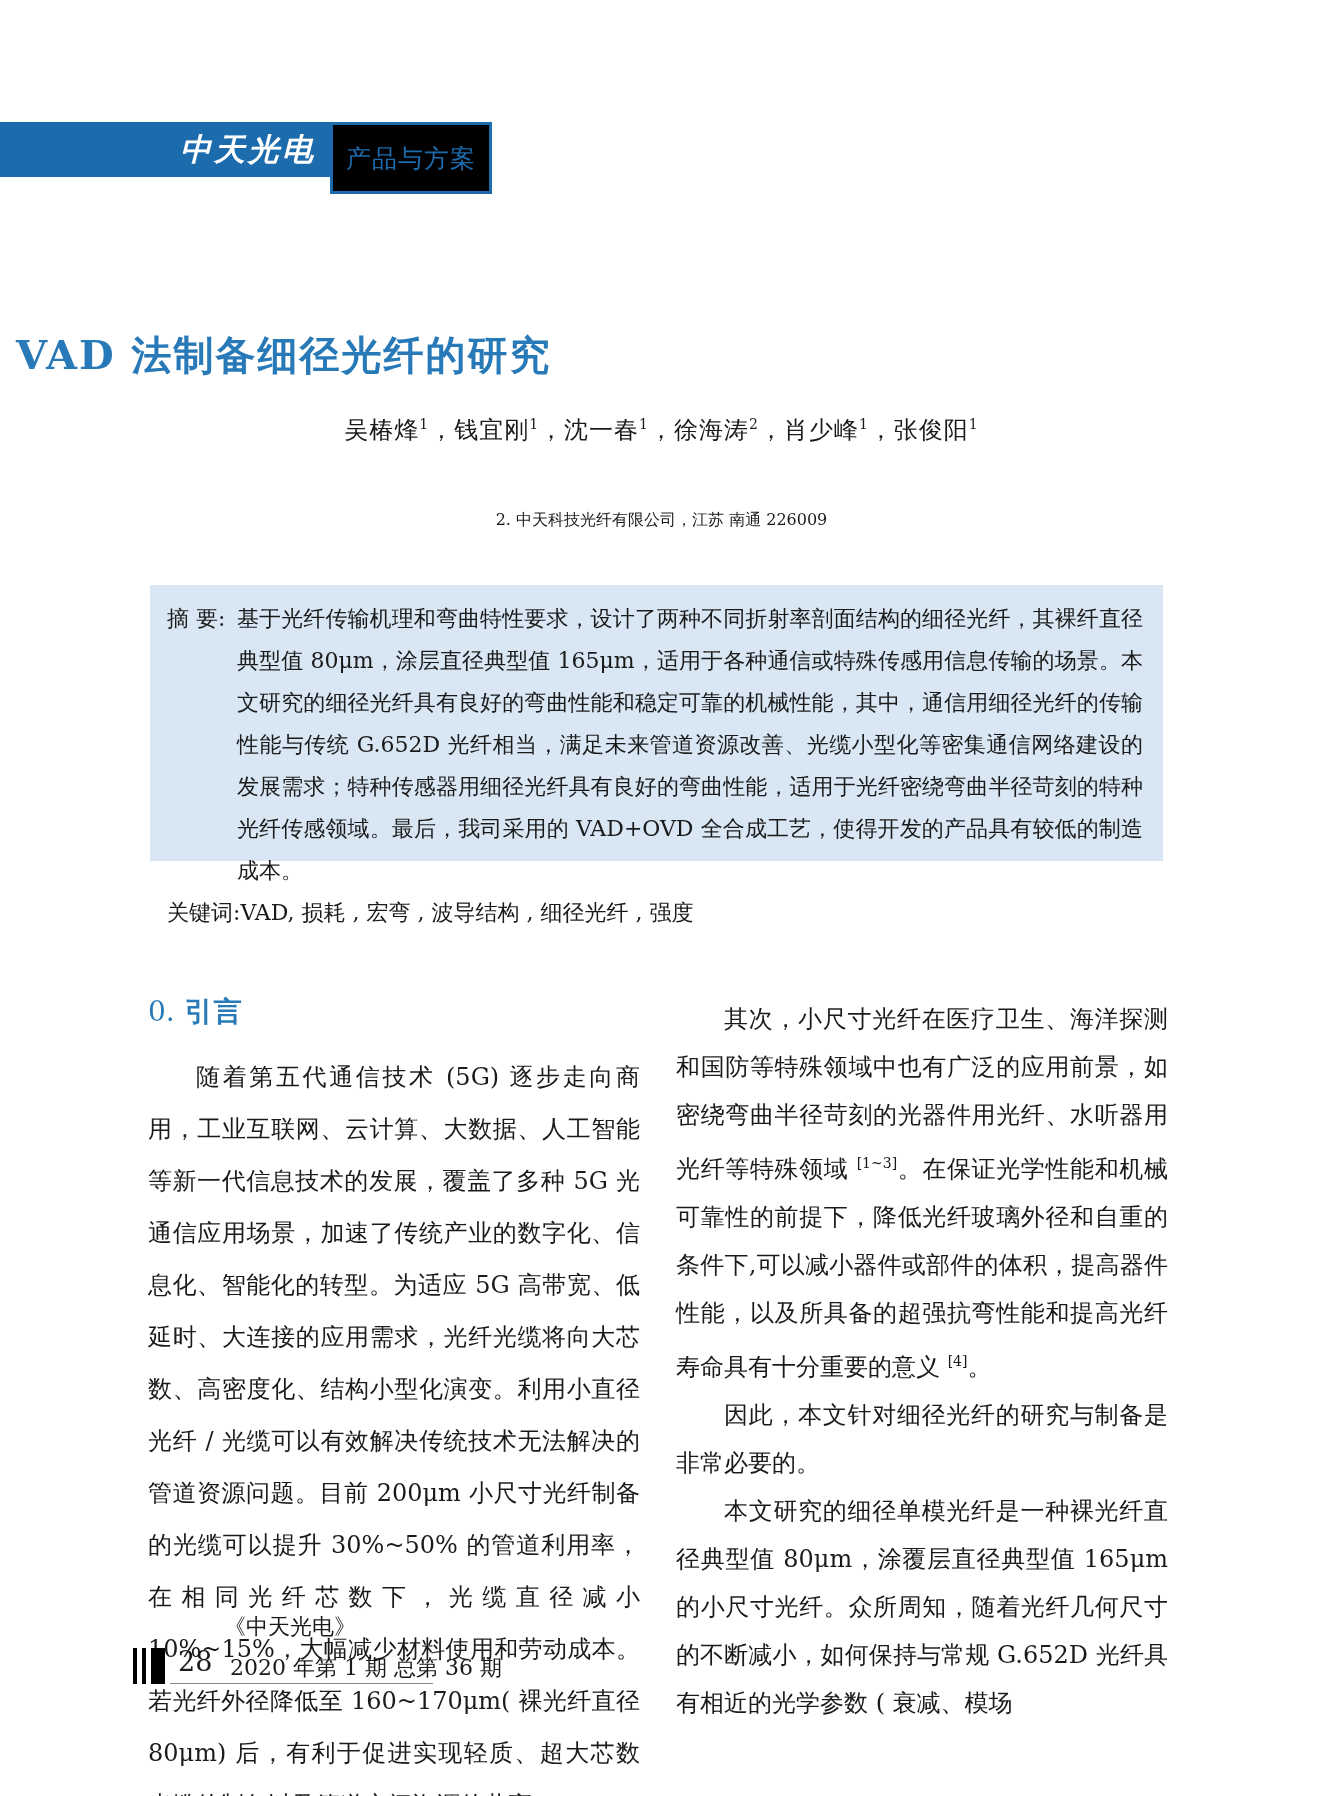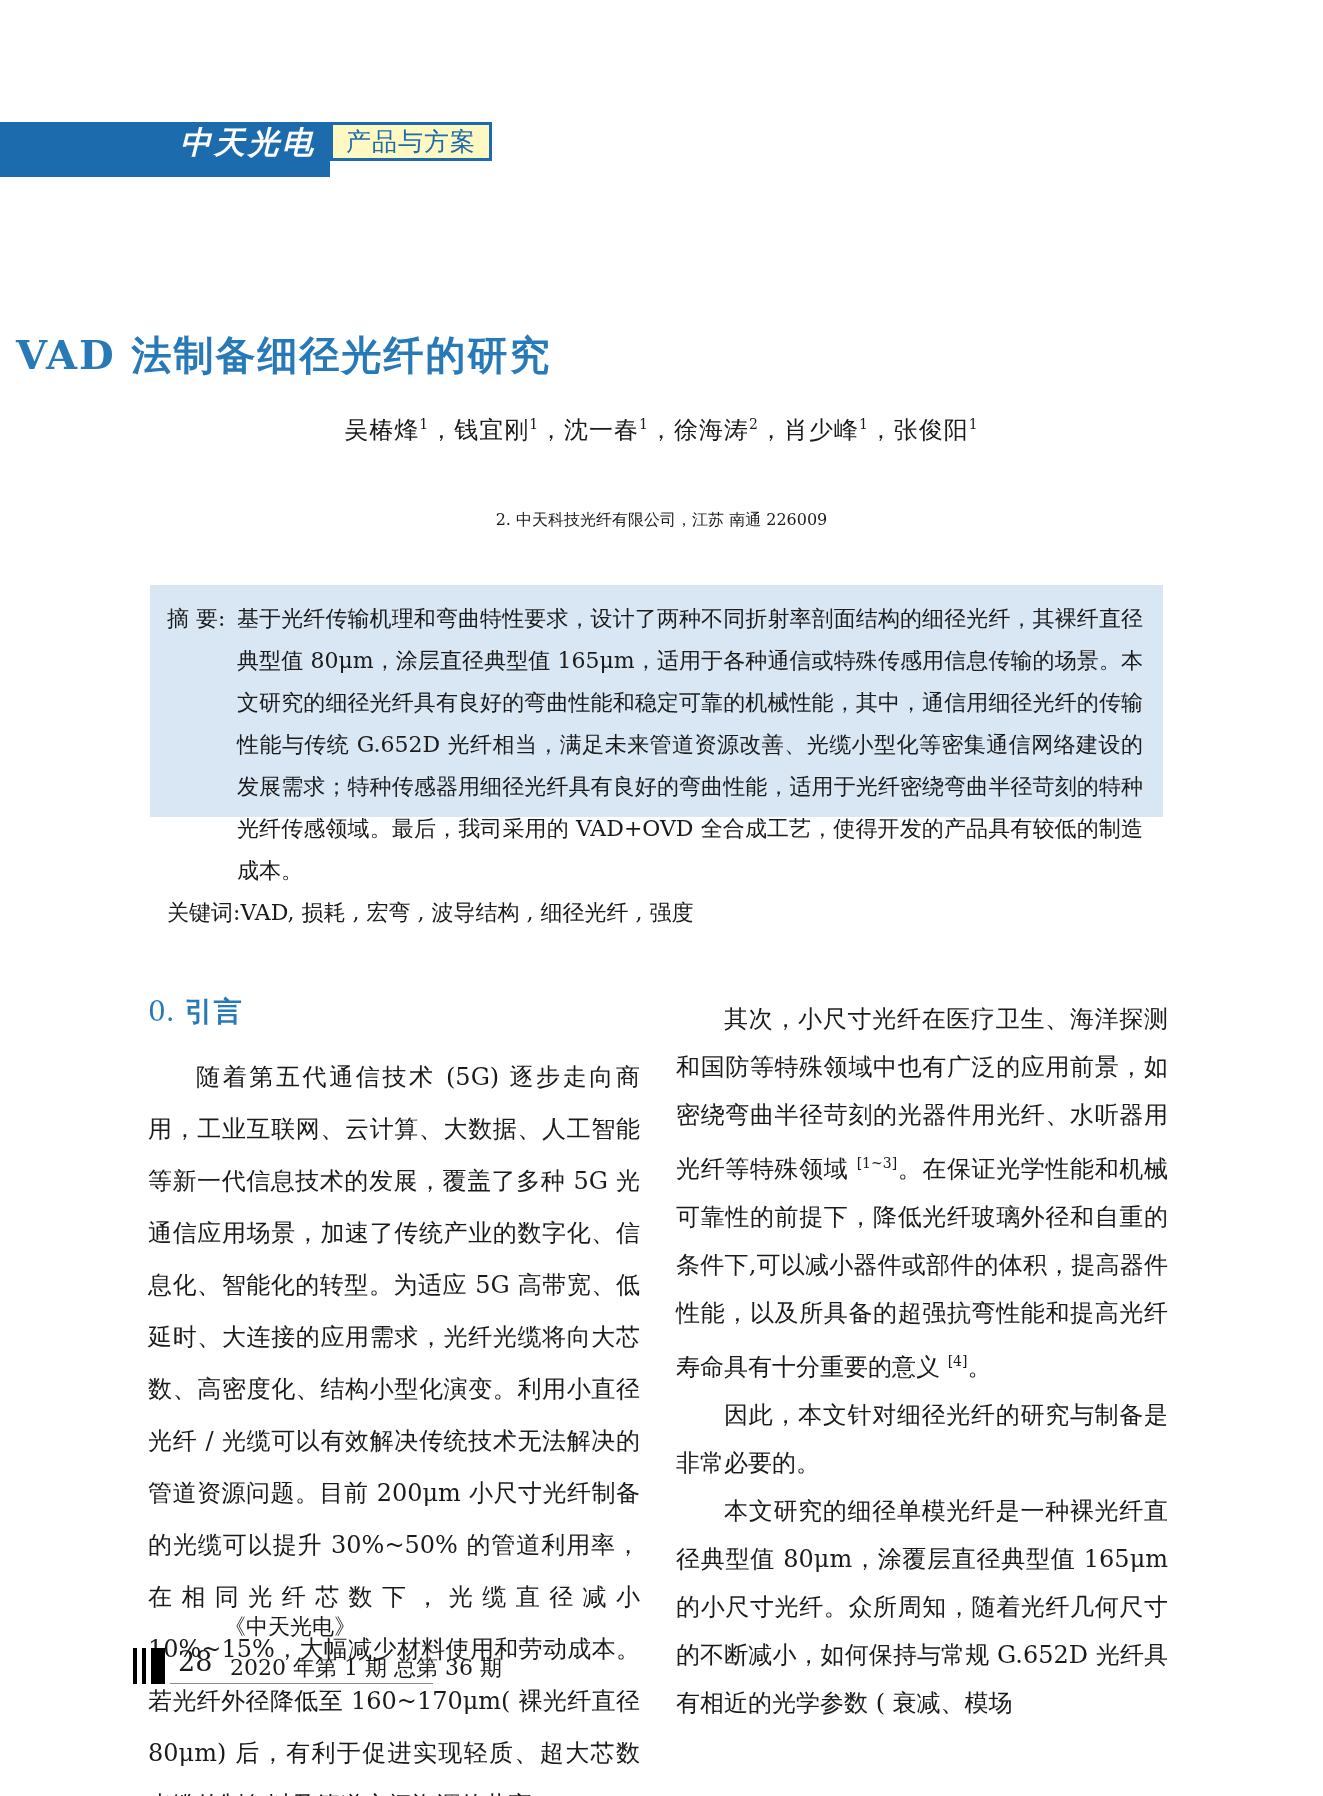--- a/index.html
+++ b/index.html
@@ -10,51 +10,51 @@
     background:#ffffff;
     overflow:hidden;
     font-family:"DejaVu Serif","Liberation Serif",serif;
     color:#1a1a1a;
   }
   
   .header-band{
     position:absolute; top:122px; left:0;
     width:330px; height:55px;
     background:#1c6bad;
-    display:flex; justify-content:flex-end;
+    display:flex; align-items:center; justify-content:flex-end;
     padding-right:14px; box-sizing:border-box;
   }
   .logo-text{
     color:#ffffff; font-size:31px; font-weight:bold; font-style:italic;
     letter-spacing:3px; white-space:nowrap;
   }
   .section-tab{
     position:absolute; top:122px; left:330px;
-    width:162px; height:39px;
-    background:#fef9c3; border:3px solid #1c6bad; box-sizing:border-box;
+    width:162px; height:72px;
+    background:#000000; border:3px solid #1c6bad; box-sizing:border-box;
     display:flex; align-items:center; justify-content:center;
   }
   .tab-label{ color:#1c6bad; font-size:25px; letter-spacing:1px; white-space:nowrap;}
   
   .article-title{
     position:absolute; top:328px; left:16px; width:100%;
     color:#2779b7; font-size:40px; font-weight:bold;
     letter-spacing:2px;
   }
   .authors-line{
     position:absolute; top:414px; left:0; width:100%;
     text-align:center; font-size:24px; letter-spacing:1px;
   }
   .authors-line sup{ font-size:14px; }
   .affil-1{ position:absolute; top:463px; left:0; width:100%; text-align:center; font-size:24px;}
   .affil-2{ position:absolute; top:510px; left:0; width:100%; text-align:center; font-size:16px;}
   
   .abstract-panel{
     position:absolute; top:585px; left:150px;
-    width:1013px; height:232px;
+    width:1013px; height:276px;
     background:#d9e7f4;
     box-sizing:border-box;
     padding:13px 20px 0 17px;
     font-size:22px; line-height:42px;
   }
   .abs-row{ display:flex; }
   .abs-label{ flex:0 0 70px; white-space:nowrap; }
   .abs-text{ flex:1; text-align:justify; }
   .kw-text{ flex:1; }
   

